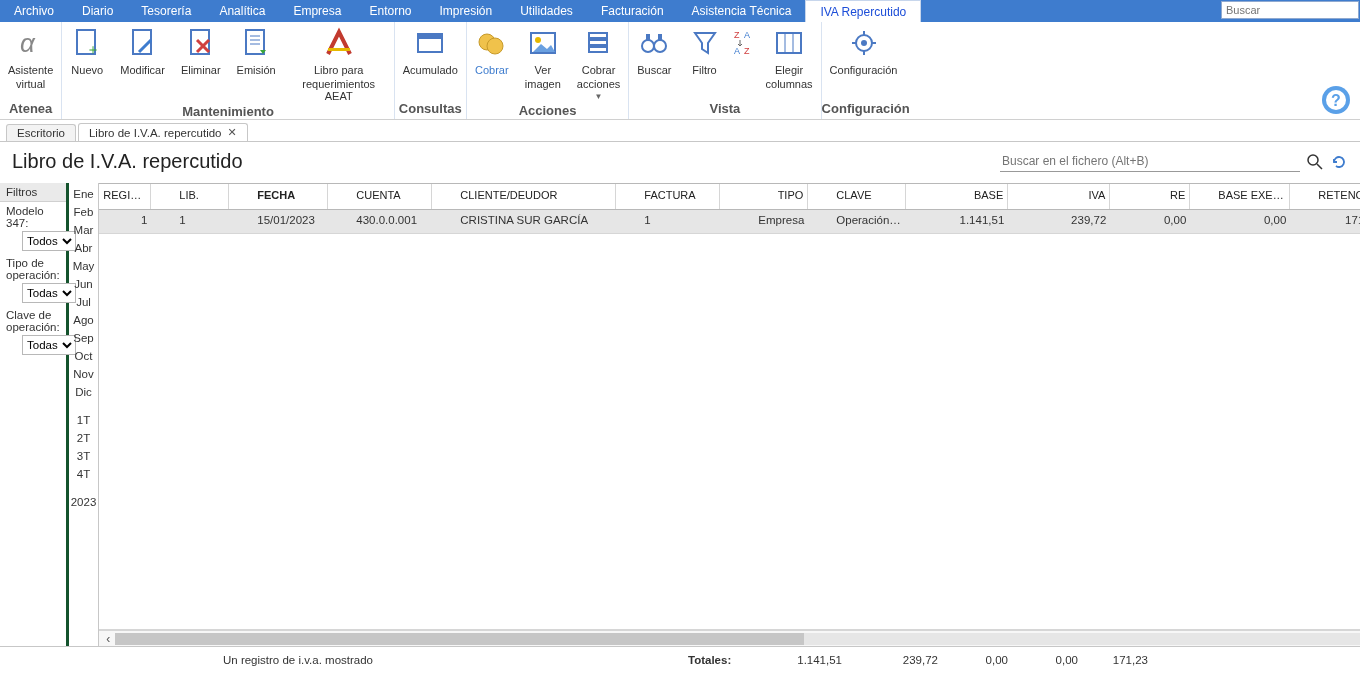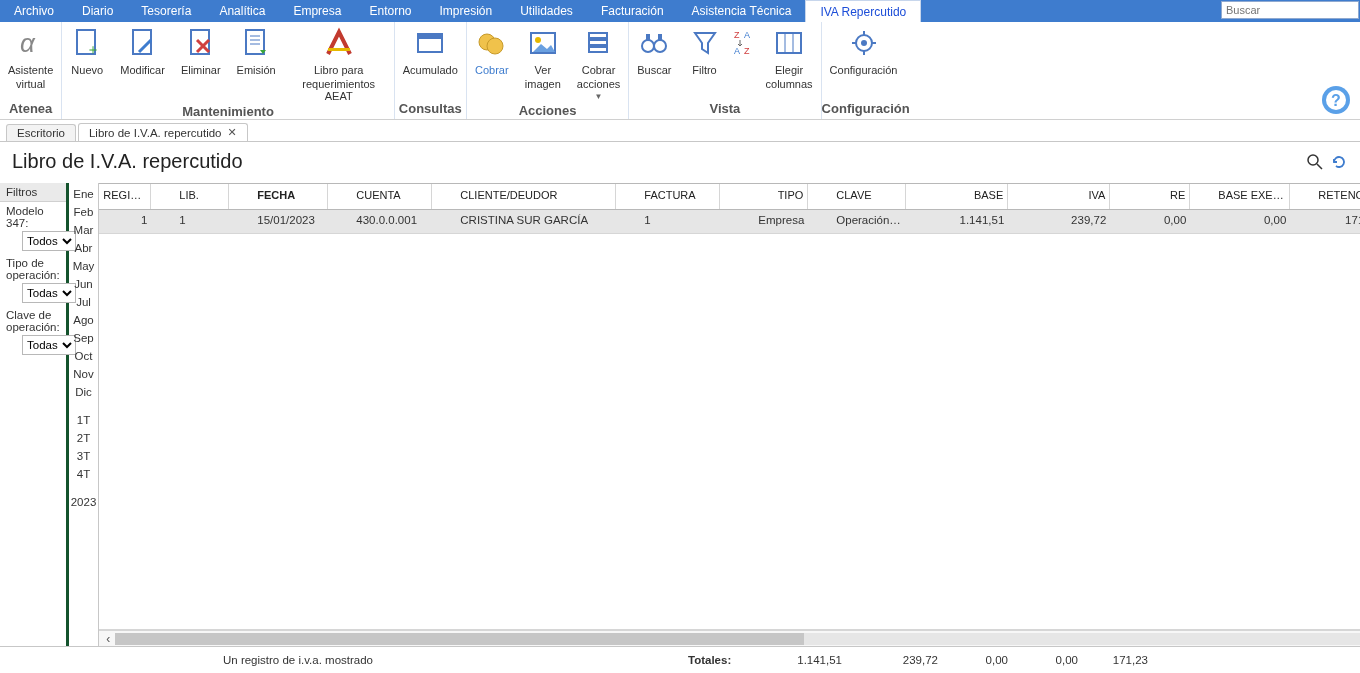--- a/index.html
+++ b/index.html
@@ -298,20 +298,21 @@
   </div>
   <div class="doc-tab active">
     <span>Libro de I.V.A. repercutido</span>
     <span class="close-x">✕</span>
   </div>
 </div>
 
 <div class="page-header">
   <div class="page-title">Libro de I.V.A. repercutido</div>
   <div class="flex"></div>
+  <input class="file-search" placeholder="Buscar en el fichero (Alt+B)" style="">
   <span class="icon-btn">
       <svg width="16" height="16">
         <circle cx="6" cy="6" r="5" fill="none" stroke="#333" stroke-width="1.5"></circle>
         <line x1="10" y1="10" x2="15" y2="15" stroke="#333" stroke-width="1.5"></line>
       </svg>
     </span>
   <span class="icon-btn">
       <svg width="16" height="16">
         <path d="M3 8 a5 5 0 1 1 2 4" fill="none" stroke="#3e7cce" stroke-width="1.8"></path>
         <path d="M3 5 v3 h3" fill="none" stroke="#3e7cce" stroke-width="1.8"></path>

